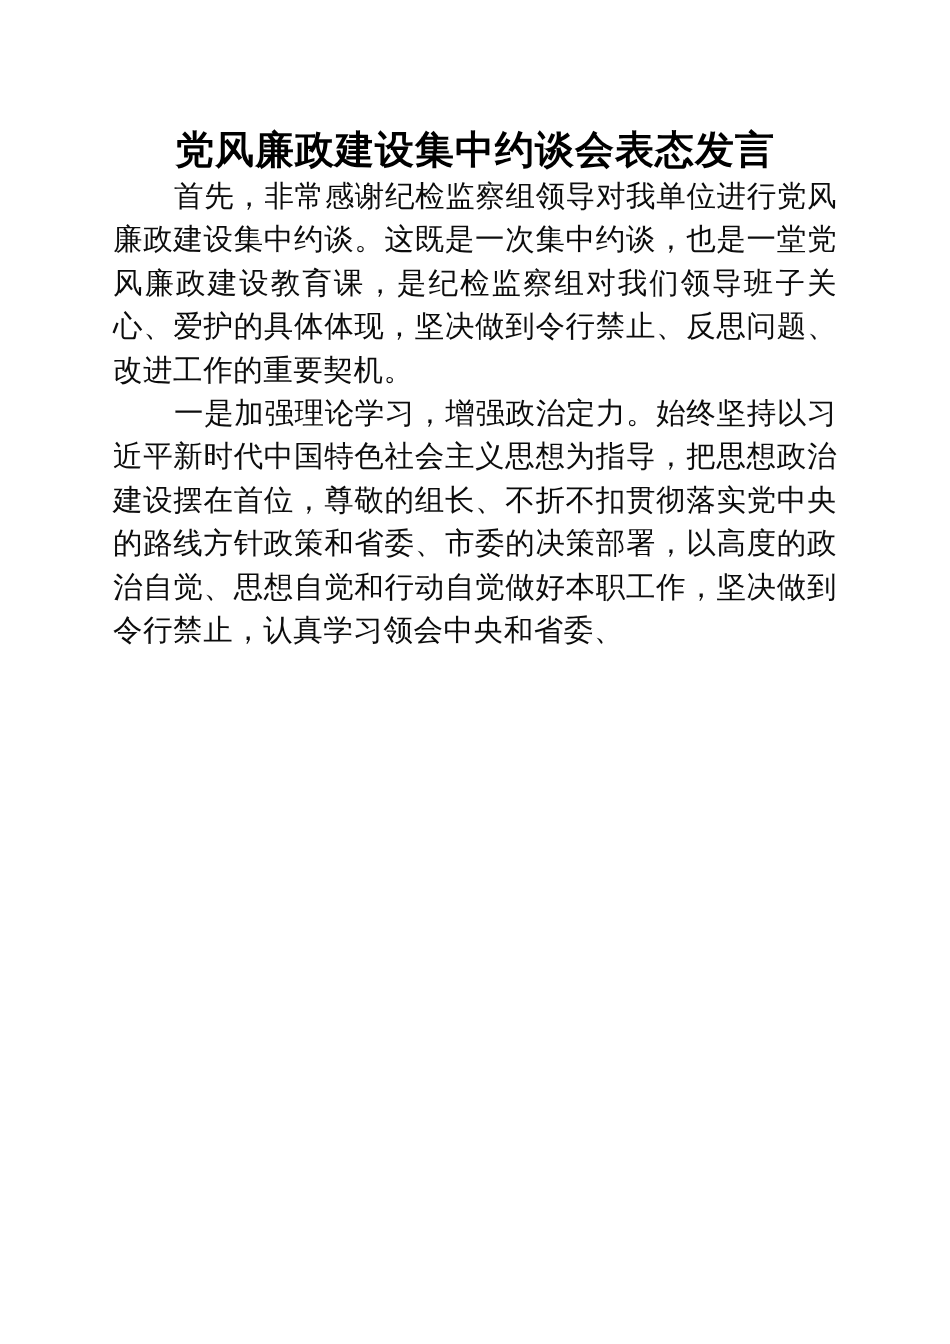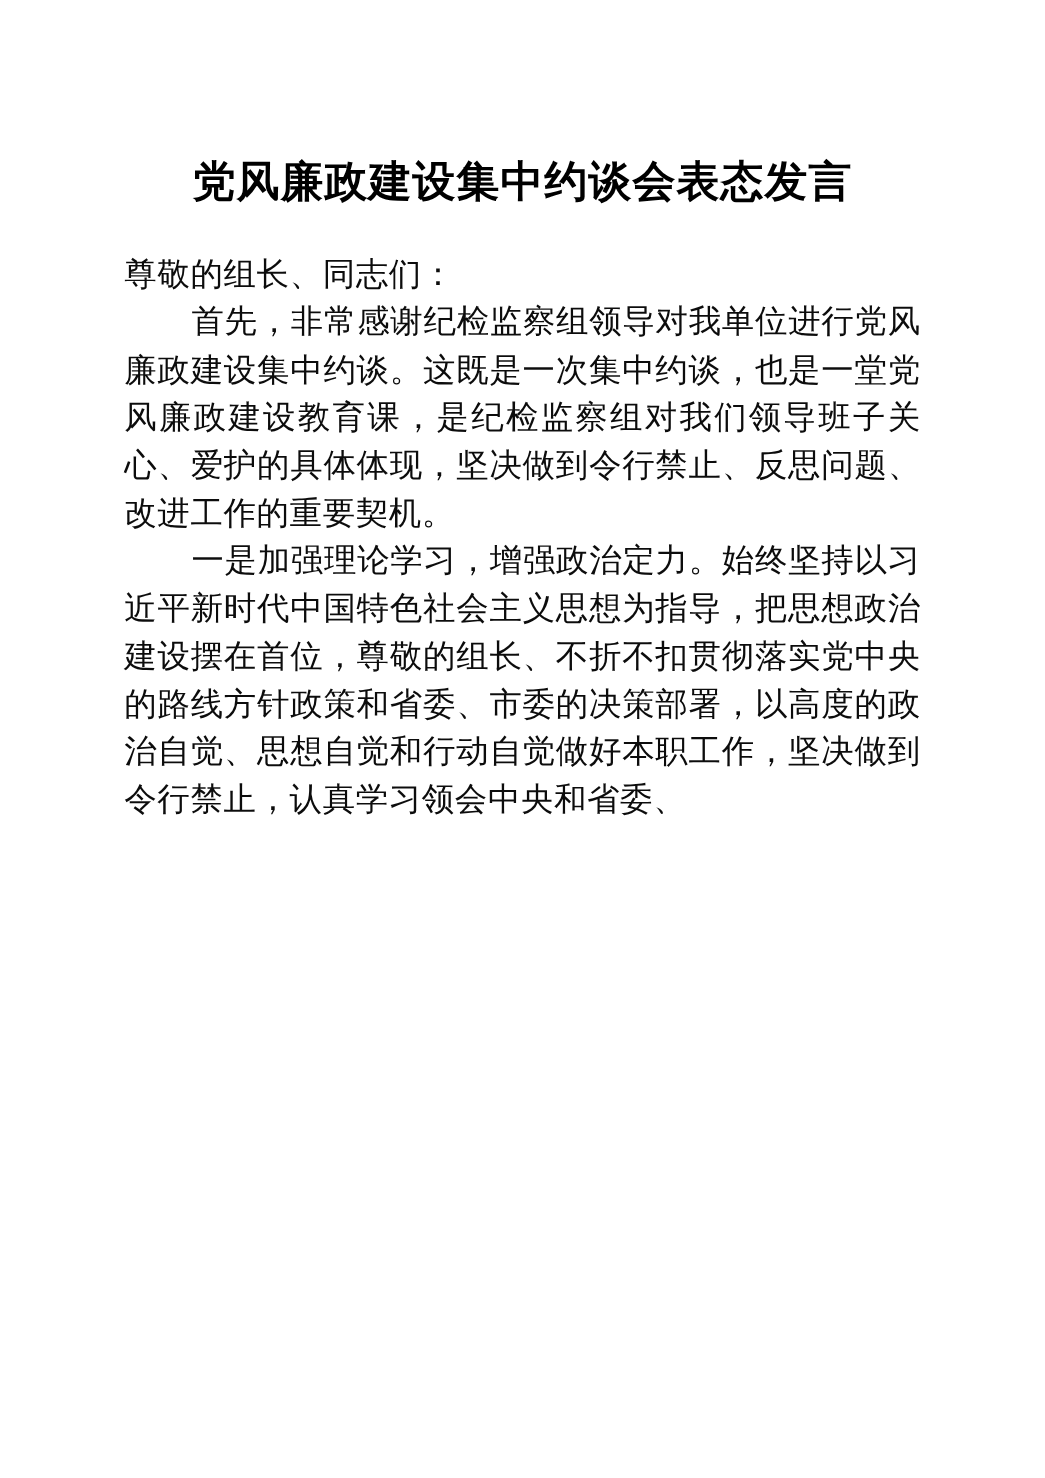--- a/index.html
+++ b/index.html
@@ -25,21 +25,21 @@
   }
 
   .doc-title {
     font-family: "DejaVu Serif", "Liberation Serif", serif;
     font-weight: bold;
     font-size: 39px;
     line-height: 52px;
     color: #000000;
     text-align: center;
     letter-spacing: 1px;
-    margin: 16px;
+    margin: 0;
     padding-top: 123px;
     padding-bottom: 0;
     white-space: nowrap;
   }
 
   .para {
     font-family: "DejaVu Sans", "Liberation Sans", sans-serif;
     font-size: 29.5px;
     line-height: 43.4px;
     color: #0c0c0c;
@@ -71,21 +71,20 @@
 </style>
 </head>
 <body>
 
 <div class="page">
 
   <div class="doc-body">
 
     <h1 class="doc-title">党风廉政建设集中约谈会表态发言</h1>
 
-    <p class="para kai first-line-gap">尊敬的组长、同志们：</p>
 
     <p class="para kai indent">首先，非常感谢纪检监察组领导对我单位进行党风廉政建设集中约谈。这既是一次集中约谈，也是一堂党风廉政建设教育课，是纪检监察组对我们领导班子关心、爱护的具体体现，坚决做到令行禁止、反思问题、改进工作的重要契机。</p>
 
 
 
     <p class="para kai indent"><span class="lead-bold">一是加强理论学习，增强政治定力。</span><span>始终坚持以习近平新时代中国特色社会主义思想为指导，把思想政治建设摆在首位，尊敬的组长、不折不扣贯彻落实党中央的路线方针政策和省委、市委的决策部署，以高度的政治自觉、思想自觉和行动自觉做好本职工作，坚决做到令行禁止，认真学习领会中央和省委、</span></p>
 
   </div>
 
 </div>

